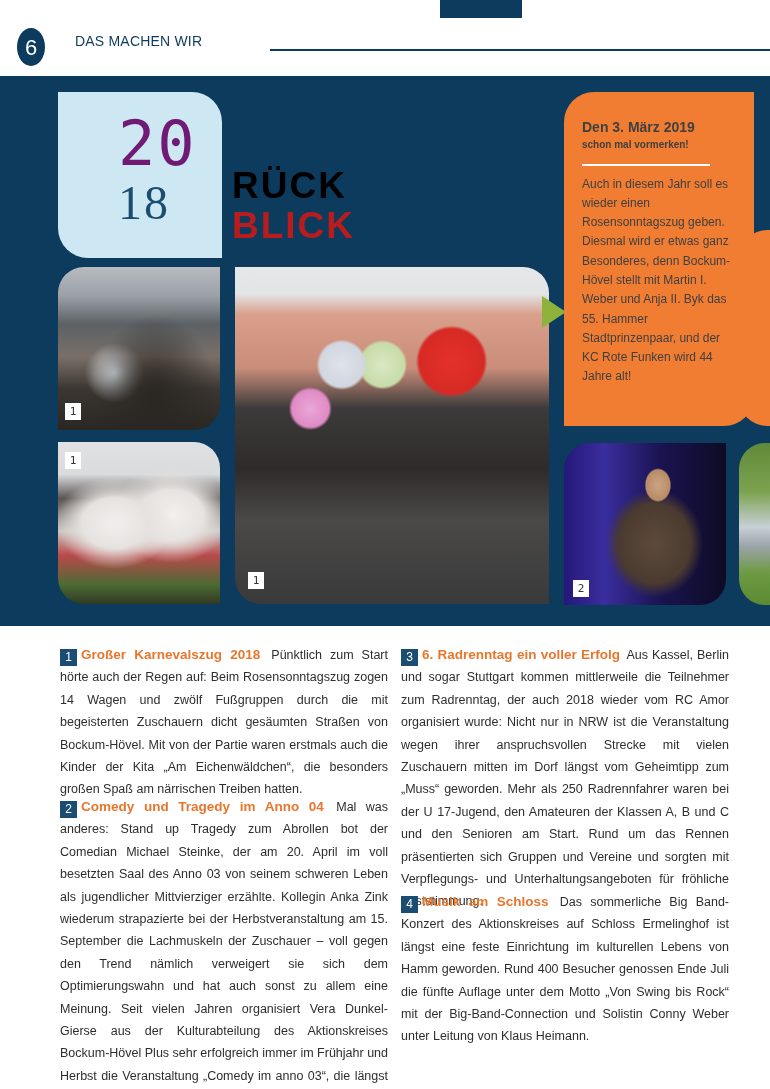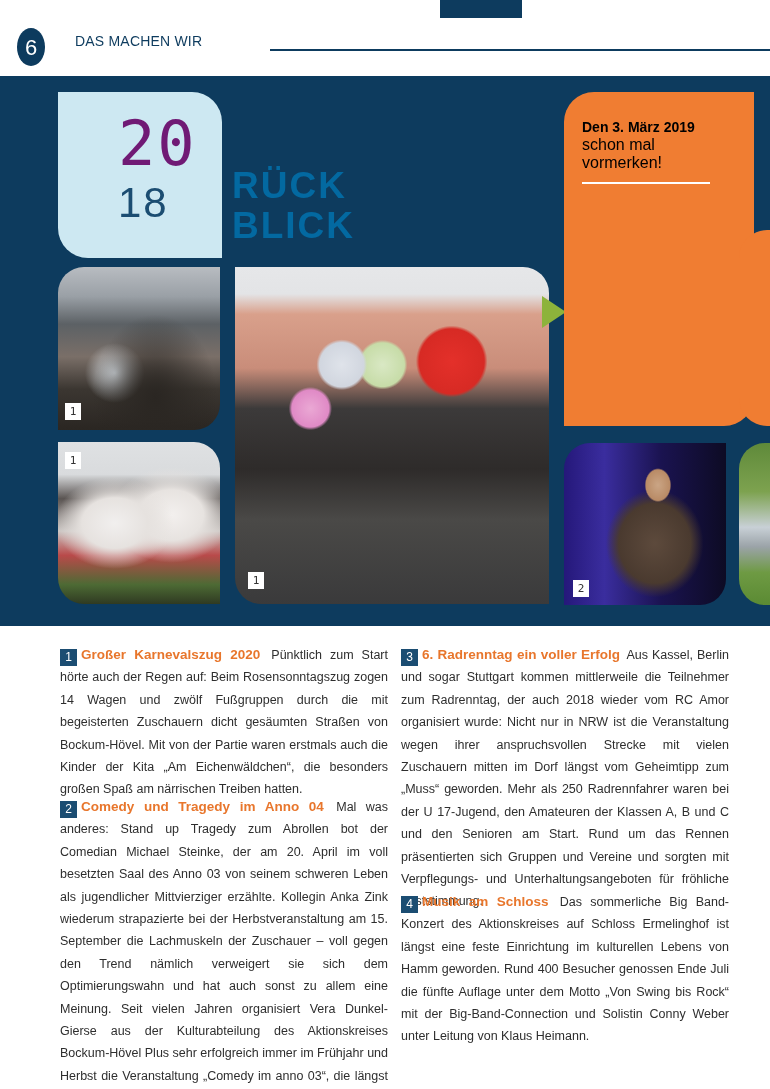--- a/index.html
+++ b/index.html
@@ -10,27 +10,27 @@
 
   .page-num { position: absolute; left: 17px; top: 28px; width: 28px; height: 38px; border-radius: 50%; background: #0d3b5e; color: #fff;
     font-size: 22px; line-height: 40px; text-align: center; }
   .section-title { position: absolute; left: 75px; top: 33px; font-size: 14px; color: #0d3b5e; letter-spacing: 0.2px; }
   .section-rule { position: absolute; left: 270px; top: 49px; right: 0; height: 2px; background: #0d3b5e; }
 
   .navy-panel { position: absolute; left: 0; top: 76px; width: 770px; height: 550px; background: #0d3b5e; }
 
   .year-box { position: absolute; left: 58px; top: 92px; width: 164px; height: 166px; background: #cde8f2; border-radius: 0 30px 0 30px; }
   .year-top { position: absolute; left: 118px; top: 113px; font-family: "DejaVu Sans Mono", monospace; font-size: 62px; line-height: 62px; color: #701a75; letter-spacing: 2px; }
-  .year-bottom { position: absolute; left: 118px; top: 172px; font-family: Liberation Sans, sans-serif; font-size: 42px; line-height: 62px; color: #1b4d72; letter-spacing: 2px; }
-  .title-rueck { position: absolute; left: 232px; top: 166px; font-size: 37px; font-weight: bold; color: #0369a1; letter-spacing: 2px; line-height: 40px; }
-  .title-blick { position: absolute; left: 232px; top: 206px; font-size: 37px; font-weight: bold; color: #0369a1; letter-spacing: 2px; line-height: 40px; }
+  .year-bottom { position: absolute; left: 118px; top: 172px; font-family: Liberation Serif, serif; font-size: 48px; line-height: 62px; color: #1b4d72; letter-spacing: 2px; }
+  .title-rueck { position: absolute; left: 232px; top: 166px; font-size: 37px; font-weight: bold; color: #000000; letter-spacing: 2px; line-height: 40px; }
+  .title-blick { position: absolute; left: 232px; top: 206px; font-size: 37px; font-weight: bold; color: #b91c1c; letter-spacing: 2px; line-height: 40px; }
 
-  .info-box { position: absolute; left: 564px; top: 92px; width: 190px; height: 334px; background: #f07d32; border-radius: 30px 0 30px 0; padding: 26px 16px 0 18px; color: #000000; }
+  .info-box { position: absolute; left: 564px; top: 92px; width: 190px; height: 334px; background: #f07d32; border-radius: 30px 0 30px 0; padding: 26px 16px 0 18px; color: #404040; }
   .info-heading { font-size: 14px; font-weight: bold; line-height: 18px; }
-  .info-sub { font-size: 16px; font-weight: normal; line-height: 18px; }
+  .info-sub { font-size: 10px; font-weight: bold; line-height: 18px; }
   .info-rule { height: 1.5px; background: #fff; margin: 10px 0 9px 0; width: 128px; }
   .info-body { font-size: 12px; line-height: 19.3px; }
 
   .side-orange { position: absolute; left: 739px; top: 230px; width: 40px; height: 196px; background: #f07d32; border-radius: 28px 0 0 28px; }
 
   .arrow { position: absolute; left: 542px; top: 296px; width: 0; height: 0; border-top: 16px solid transparent; border-bottom: 16px solid transparent; border-left: 24px solid #8db33b; }
 
   .photo { position: absolute; overflow: hidden; }
   .photo-1 { left: 58px; top: 267px; width: 162px; height: 163px; border-radius: 26px 0 26px 0;
     background:
@@ -102,26 +102,27 @@
   <div class="photo-badge badge-2">1</div>
   <div class="photo-badge badge-3">1</div>
   <div class="photo-badge badge-4">2</div>
 
   <div class="arrow"></div>
 
   <aside class="info-box">
     <div class="info-heading">Den 3. März 2019</div>
     <div class="info-sub">schon mal vormerken!</div>
     <div class="info-rule"></div>
+    <div class="info-body">Auch in diesem Jahr soll es wieder einen Rosensonntagszug geben. Diesmal wird er etwas ganz Besonderes, denn Bockum-Hövel stellt mit Martin I. Weber und Anja II. Byk das 55. Hammer Stadtprinzenpaar, und der KC Rote Funken wird 44 Jahre alt!</div>
   </aside>
   <div class="side-orange"></div>
 </section>
 
 <article class="article article-1">
-  <span class="num-badge">1</span><span class="article-title">Großer Karnevalszug 2020</span>
+  <span class="num-badge">1</span><span class="article-title">Großer Karnevalszug 2018</span>
   <span>Pünktlich zum Start hörte auch der Regen auf: Beim Rosensonntagszug zogen 14 Wagen und zwölf Fußgruppen durch die mit begeisterten Zuschauern dicht gesäumten Straßen von Bockum-Hövel. Mit von der Partie waren erstmals auch die Kinder der Kita „Am Eichenwäldchen“, die besonders großen Spaß am närrischen Treiben hatten.</span>
 </article>
 
 <article class="article article-2">
   <span class="num-badge">2</span><span class="article-title">Comedy und Tragedy im Anno 04</span>
   <span>Mal was anderes: Stand up Tragedy zum Abrollen bot der Comedian Michael Steinke, der am 20. April im voll besetzten Saal des Anno 03 von seinem schweren Leben als jugendlicher Mittvierziger erzählte. Kollegin Anka Zink wiederum strapazierte bei der Herbstveranstaltung am 15. September die Lachmuskeln der Zuschauer – voll gegen den Trend nämlich verweigert sie sich dem Optimierungswahn und hat auch sonst zu allem eine Meinung. Seit vielen Jahren organisiert Vera Dunkel-Gierse aus der Kulturabteilung des Aktionskreises Bockum-Hövel Plus sehr erfolgreich immer im Frühjahr und Herbst die Veranstaltung „Comedy im anno 03“, die längst aus dem Kalender von Hamm nicht mehr wegzudenken ist.</span>
 </article>
 
 <article class="article article-3">
   <span class="num-badge">3</span><span class="article-title">6. Radrenntag ein voller Erfolg</span>

